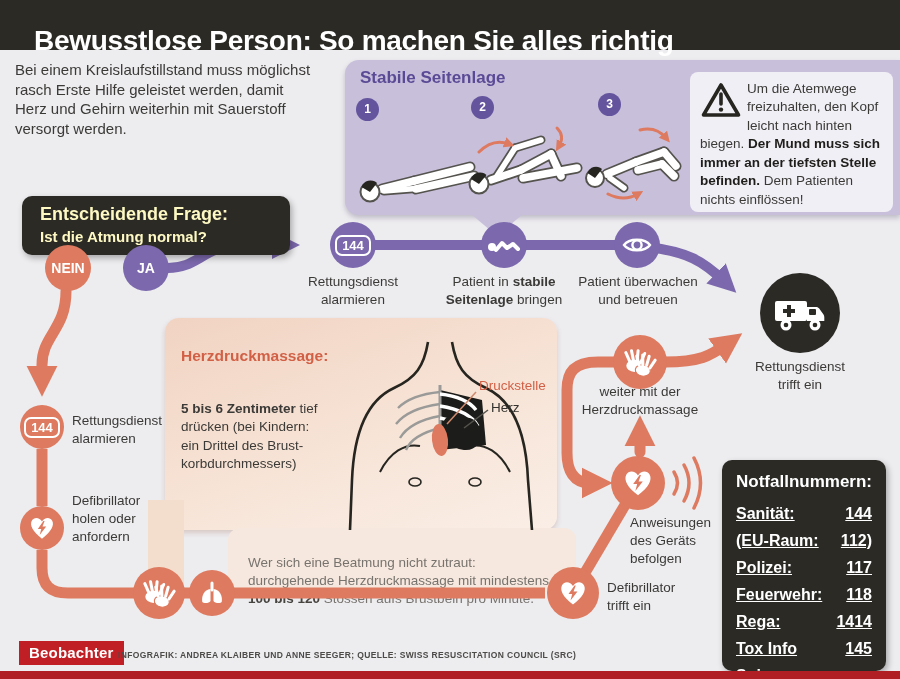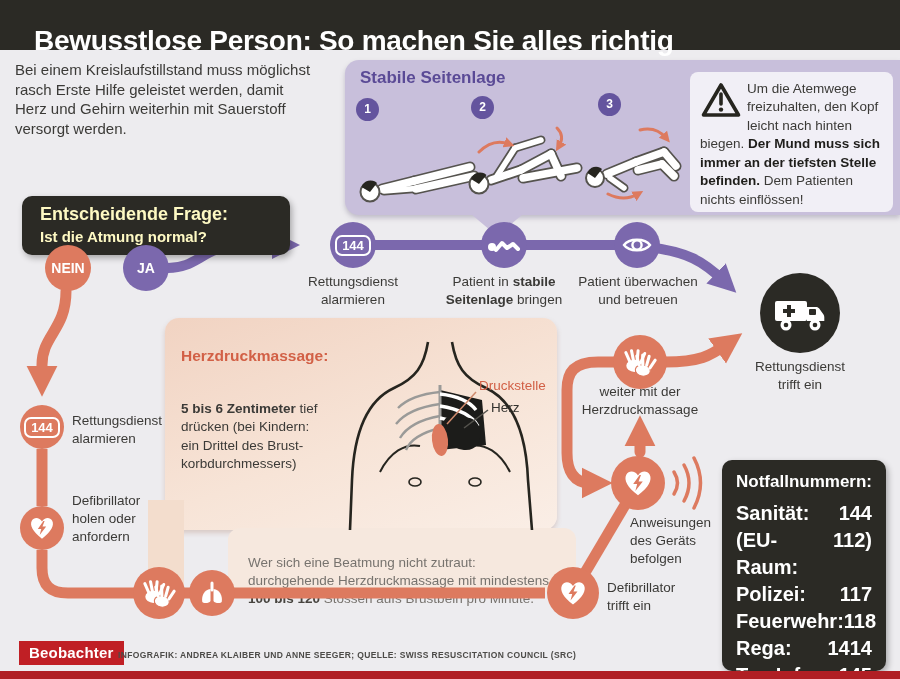--- a/index.html
+++ b/index.html
@@ -50,21 +50,21 @@
   .mtext{left:181px;top:327px;width:200px;z-index:2;font-size:13.5px;line-height:1.36;}
   .mtitle{font-size:15.5px;font-weight:bold;color:#d26046;margin-bottom:2px;}
   .note{left:248px;top:536px;width:324px;font-size:13.5px;line-height:1.33;color:#77736e;z-index:2;}
   .note b{color:#47443f;}
   .lbl-druck{left:479px;top:378px;font-size:13.5px;color:#d26046;z-index:4;}
   .lbl-herz{left:491px;top:400px;font-size:13.5px;color:#33322e;z-index:4;}
   
   .ebox{left:722px;top:460px;width:164px;height:211px;background:#2b2a25;border-radius:10px;z-index:5;
         box-shadow:2px 3px 6px rgba(0,0,0,.3);color:#fff;padding:12px 14px;box-sizing:border-box;}
   .etitle{font-size:17px;font-weight:bold;margin-bottom:8px;}
-  .erow{display:flex;justify-content:space-between;font-size:20px;font-weight:bold;line-height:27px;}
+  .erow{display:flex;justify-content:space-between;font-size:16px;font-weight:bold;line-height:27px;text-decoration:underline;}
   
   .logo{left:19px;top:641px;background:#c01f25;color:#fff;font-weight:bold;font-size:15px;
         padding:3px 10px 4px;z-index:5;letter-spacing:.2px;}
   .credits{left:118px;top:650px;font-size:8.5px;letter-spacing:.35px;color:#4c4b48;z-index:5;font-weight:bold;}
   .redbar{left:0;top:671px;width:900px;height:8px;background:#b01f24;z-index:7;}
   
   .lo{stroke:#55534e;stroke-width:11;stroke-linecap:round;}
   .li{stroke:#fff;stroke-width:7.5;stroke-linecap:round;}
   .loA{stroke:#55534e;stroke-width:9;stroke-linecap:round;}
   .liA{stroke:#fff;stroke-width:5.5;stroke-linecap:round;}

